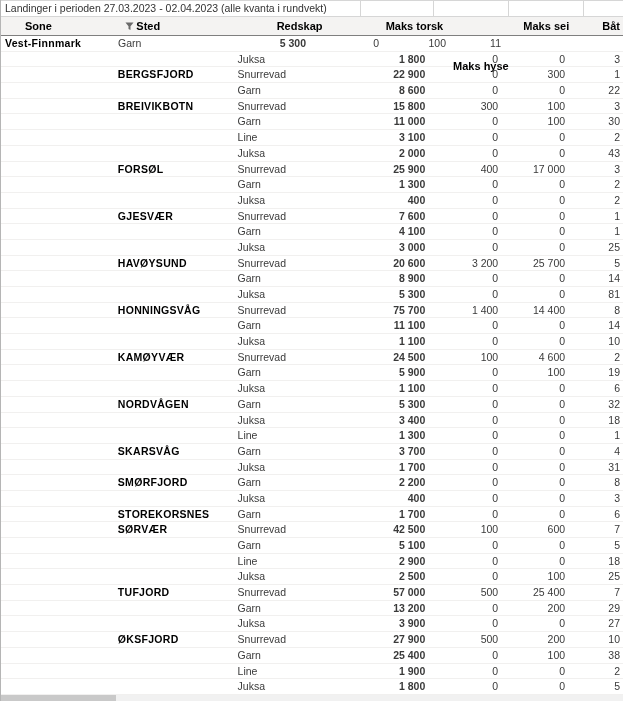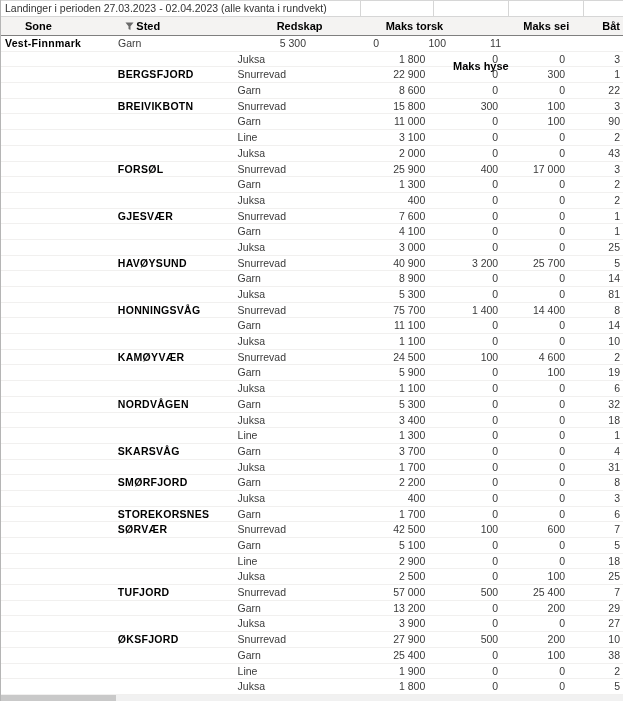--- a/index.html
+++ b/index.html
@@ -39,21 +39,21 @@
     width:12px; height:12px; margin:0 1px 0 0; }
 
   
   .tbody { height:659px; overflow:hidden; }
   .row { display:flex; height:15.69px; border-bottom:1px solid #f1f0ef; background:#fff; }
   .cell { height:100%; font-size:10.5px; line-height:14.5px; white-space:nowrap; overflow:hidden; color:#3a3a3a; }
   .cell.bold { font-weight:bold; color:#000; letter-spacing:0.3px; font-size:10.5px; }
   .cell.c-sone   { width:115px; padding-left:4px; }
   .cell.c-sted   { width:120px; padding-left:2px; }
   .cell.c-redskap{ width:125px; padding-left:2px; }
-  .cell.c-torsk  { width:73px; text-align:right; padding-right:8px; }
+  .cell.c-torsk  { width:73px; text-align:right; padding-right:8px;font-weight:bold; }
   .cell.c-hyse   { width:75px; text-align:right; padding-right:10px; }
   .cell.c-sei    { width:75px; text-align:right; padding-right:18px; }
   .cell.c-bat    { width:40px; text-align:right; padding-right:3px; }
 
   
   .hscroll { position:absolute; left:0; bottom:0; width:623px; height:6px; background:#f1f1f1; }
   .hscroll .thumb { position:absolute; left:0; top:0; width:115px; height:6px; background:#c9c9c9; }
 </style>
 </head>
 <body>
@@ -130,21 +130,21 @@
         <div class="cell c-sei">100</div>
         <div class="cell c-bat">3</div>
       </div>
       <div class="row">
         <div class="cell c-sone"></div>
         <div class="cell c-sted"></div>
         <div class="cell c-redskap">Garn</div>
         <div class="cell c-torsk">11 000</div>
         <div class="cell c-hyse">0</div>
         <div class="cell c-sei">100</div>
-        <div class="cell c-bat">90</div>
+        <div class="cell c-bat">30</div>
       </div>
       <div class="row">
         <div class="cell c-sone"></div>
         <div class="cell c-sted"></div>
         <div class="cell c-redskap">Line</div>
         <div class="cell c-torsk">3 100</div>
         <div class="cell c-hyse">0</div>
         <div class="cell c-sei">0</div>
         <div class="cell c-bat">2</div>
       </div>
@@ -208,21 +208,21 @@
         <div class="cell c-redskap">Juksa</div>
         <div class="cell c-torsk">3 000</div>
         <div class="cell c-hyse">0</div>
         <div class="cell c-sei">0</div>
         <div class="cell c-bat">25</div>
       </div>
       <div class="row">
         <div class="cell c-sone"></div>
         <div class="cell c-sted bold">HAVØYSUND</div>
         <div class="cell c-redskap">Snurrevad</div>
-        <div class="cell c-torsk">40 900</div>
+        <div class="cell c-torsk">20 600</div>
         <div class="cell c-hyse">3 200</div>
         <div class="cell c-sei">25 700</div>
         <div class="cell c-bat">5</div>
       </div>
       <div class="row">
         <div class="cell c-sone"></div>
         <div class="cell c-sted"></div>
         <div class="cell c-redskap">Garn</div>
         <div class="cell c-torsk">8 900</div>
         <div class="cell c-hyse">0</div>

